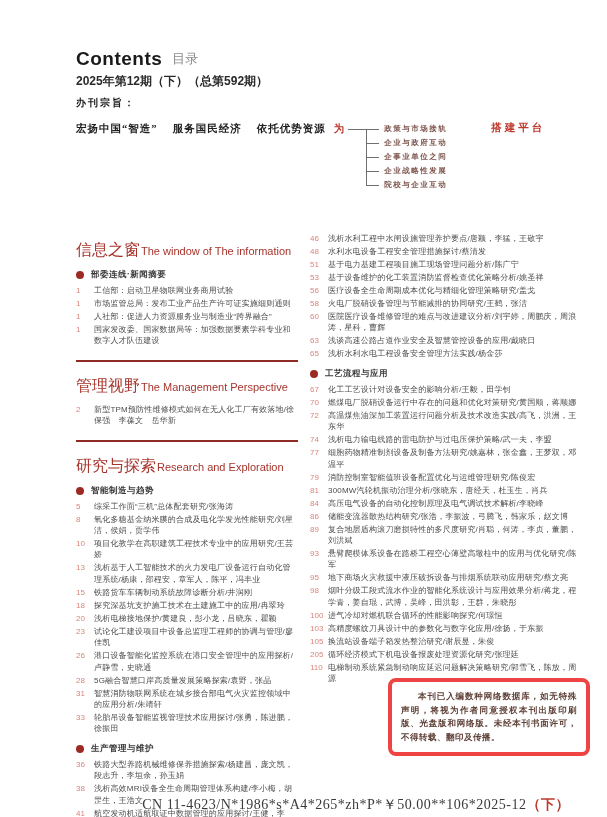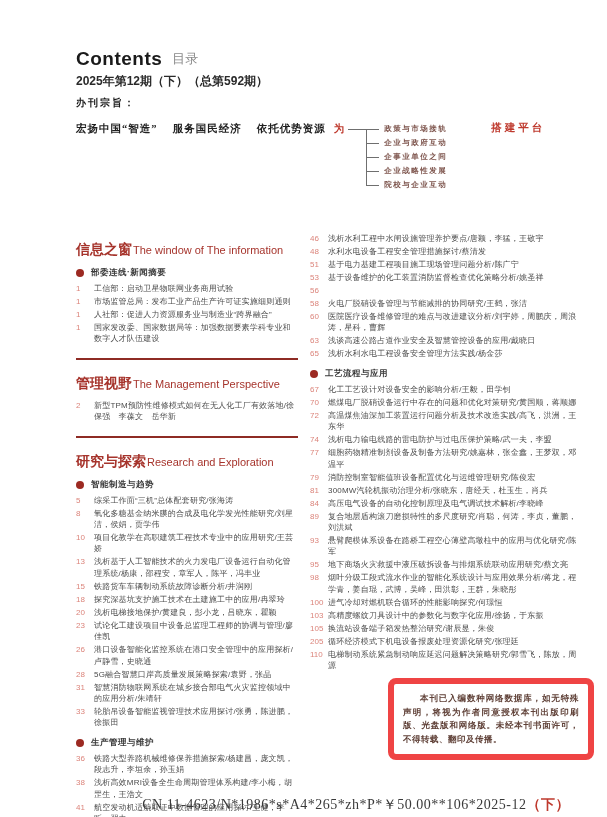--- a/index.html
+++ b/index.html
@@ -28,31 +28,31 @@
   .tick{width:13px;border-top:1px solid #6f6f6f;margin-right:5px;}
   .bracket-item{font-family:"Liberation Serif","DejaVu Serif",serif;font-size:7.5px;font-weight:bold;
     color:#7d544c;letter-spacing:1.5px;white-space:nowrap;}
   .platform{position:absolute;left:calc(100% + 14px);top:-1px;font-family:"Liberation Serif","DejaVu Serif",serif;
     font-size:10.5px;font-weight:bold;color:#bf3a2e;letter-spacing:3px;white-space:nowrap;margin-left:30px;}
   
   .col{position:absolute;top:218px;margin-top:20px;}
   .col-left{left:76px;width:222px;}
   .col-right{left:310px;width:268px;top:213px;}
   .section-header{margin:2px 0 7px 0;}
-  .sec-zh{font-size:14px;font-weight:bold;color:#a6342c;}
+  .sec-zh{font-size:16px;font-weight:normal;color:#a6342c;}
   .sec-en{font-size:11px;color:#a6342c;margin-left:1px;}
   .group-header{display:flex;align-items:center;margin:8px 0 4px 0;}
   .bullet{width:8px;height:8px;border-radius:50%;background:#9c2a22;margin-right:7px;flex:0 0 auto;}
   .group-label{font-size:8.5px;font-weight:bold;color:#3a3a3a;letter-spacing:0.5px;}
   .divider{border:none;border-top:2px solid #8e2b24;margin:13px 0 14px 0;width:100%;}
   .toc-item{display:flex;margin-bottom:1.6px;}
   .toc-no{flex:0 0 18px;font-size:8px;color:#db837a;line-height:11.4px;}
   .toc-text{font-size:8px;color:#4c4c4c;line-height:11.4px;letter-spacing:0.2px;}
   
-  .notice{position:absolute;left:388px;top:678px;width:176px;border:6px solid #ef4444;border-radius:8px;
+  .notice{position:absolute;left:388px;top:678px;width:176px;border:4px solid #ef4444;border-radius:8px;
     padding:8px 9px;font-family:"Liberation Serif","DejaVu Serif",serif;font-size:8.5px;line-height:13.5px;
     color:#5f4037;font-weight:bold;text-align:justify;text-indent:2em;letter-spacing:0.5px;}
   
   .footer-line{position:absolute;left:0;top:796px;width:570px;text-align:right;
     font-family:Liberation Serif, serif;font-size:14px;color:#3a3a3a;letter-spacing:0.5px;}
   .footer-suffix{color:#bf3a2e;font-weight:bold;}
 </style>
 </head>
 <body>
 
@@ -210,20 +210,21 @@
       <div class="toc-item">
         <span class="toc-no">51</span>
         <span class="toc-text">基于电力基建工程项目施工现场管理问题分析/陈广宁</span>
       </div>
       <div class="toc-item">
         <span class="toc-no">53</span>
         <span class="toc-text">基于设备维护的化工装置消防监督检查优化策略分析/姚圣祥</span>
       </div>
       <div class="toc-item">
         <span class="toc-no">56</span>
+        <span class="toc-text">医疗设备全生命周期成本优化与精细化管理策略研究/盖戈</span>
       </div>
       <div class="toc-item">
         <span class="toc-no">58</span>
         <span class="toc-text">火电厂脱硝设备管理与节能减排的协同研究/王鹤，张洁</span>
       </div>
       <div class="toc-item">
         <span class="toc-no">60</span>
         <span class="toc-text">医院医疗设备维修管理的难点与改进建议分析/刘宇婷，周鹏庆，周浪涛，星科，曹辉</span>
       </div>
       <div class="toc-item">
@@ -264,20 +265,24 @@
       </div>
       <div class="toc-item">
         <span class="toc-no">81</span>
         <span class="toc-text">300MW汽轮机振动治理分析/张晓东，唐经天，杜玉生，肖兵</span>
       </div>
       <div class="toc-item">
         <span class="toc-no">84</span>
         <span class="toc-text">高压电气设备的自动化控制原理及电气调试技术解析/李晓峰</span>
       </div>
       <div class="toc-item">
+        <span class="toc-no">86</span>
+        <span class="toc-text">储能变流器散热结构研究/张浩，李振波，弓腾飞，韩家乐，赵文博</span>
+      </div>
+      <div class="toc-item">
         <span class="toc-no">89</span>
         <span class="toc-text">复合地层盾构滚刀磨损特性的多尺度研究/肖聪，何涛，李贞，董鹏，刘洪斌</span>
       </div>
       <div class="toc-item">
         <span class="toc-no">93</span>
         <span class="toc-text">悬臂爬模体系设备在路桥工程空心薄壁高墩柱中的应用与优化研究/陈军</span>
       </div>
       <div class="toc-item">
         <span class="toc-no">95</span>
         <span class="toc-text">地下商场火灾救援中液压破拆设备与排烟系统联动应用研究/蔡文亮</span>

